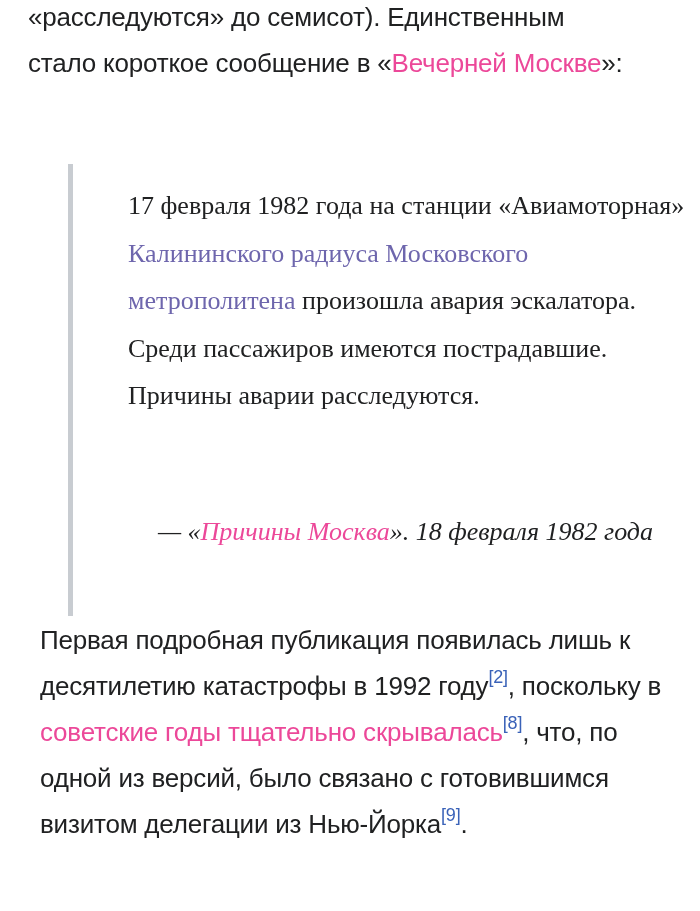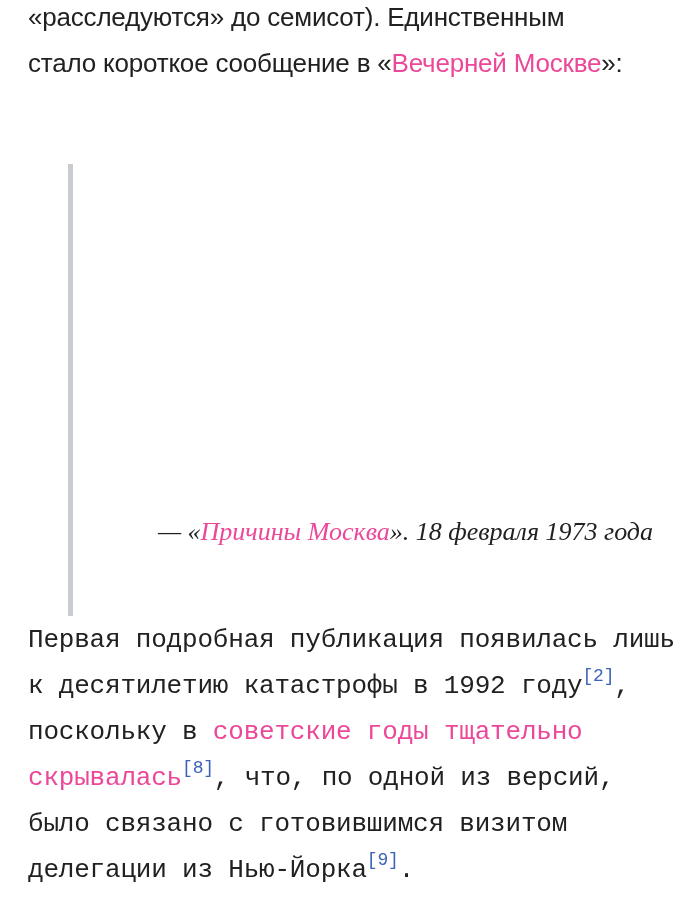--- a/index.html
+++ b/index.html
@@ -29,23 +29,22 @@
   }
   .p-top {
     position: absolute;
     top: -6px;
     left: 0;
     width: 600px;
   }
   .p-bottom {
     position: absolute;
     top: 617px;
-    left: 0;
+    left: 12px;
     width: 650px;
-    font-family: Liberation Mono, monospace;
   }
   a.link {
     color: #ec4899;
     text-decoration: none;
   }
   a.link-visited {
     color: #6e66ad;
     text-decoration: none;
   }
   sup.ref {
@@ -93,18 +92,19 @@
   }
 </style>
 </head>
 <body>
 
 <div class="page">
 
   <p class="para p-top"><span>«расследуются» до семисот). Единственным стало короткое сообщение в «</span><a class="link" href="#">Вечерней Москве</a><span>»:</span></p>
 
   <blockquote class="quote">
-    <div class="cite-wrap"><span>— «</span><a class="link" href="#">Причины Москва</a><span>». 18 февраля 1973 года</span></div>
+    <p class="quote-text"><span>17 февраля 1982 года на станции «Авиамоторная» </span><a class="link-visited" href="#">Калининского радиуса Московского метрополитена</a><span> произошла авария эскалатора. Среди пассажиров имеются пострадавшие.</span><br><span>Причины аварии расследуются.</span></p>
+    <div class="cite-wrap"><span>— «</span><a class="link" href="#">Причины Москва</a><span>». 18 февраля 1982 года</span></div>
   </blockquote>
 
   <p class="para p-bottom"><span>Первая подробная публикация появилась лишь к десятилетию катастрофы в 1992 году</span><sup class="ref"><a href="#">[2]</a></sup><span>, поскольку в </span><a class="link" href="#">советские годы тщательно скрывалась</a><sup class="ref"><a href="#">[8]</a></sup><span>, что, по одной из версий, было связано с готовившимся визитом делегации из Нью-Йорка</span><sup class="ref"><a href="#">[9]</a></sup><span>.</span></p>
 
 </div>
 
 </body></html>

